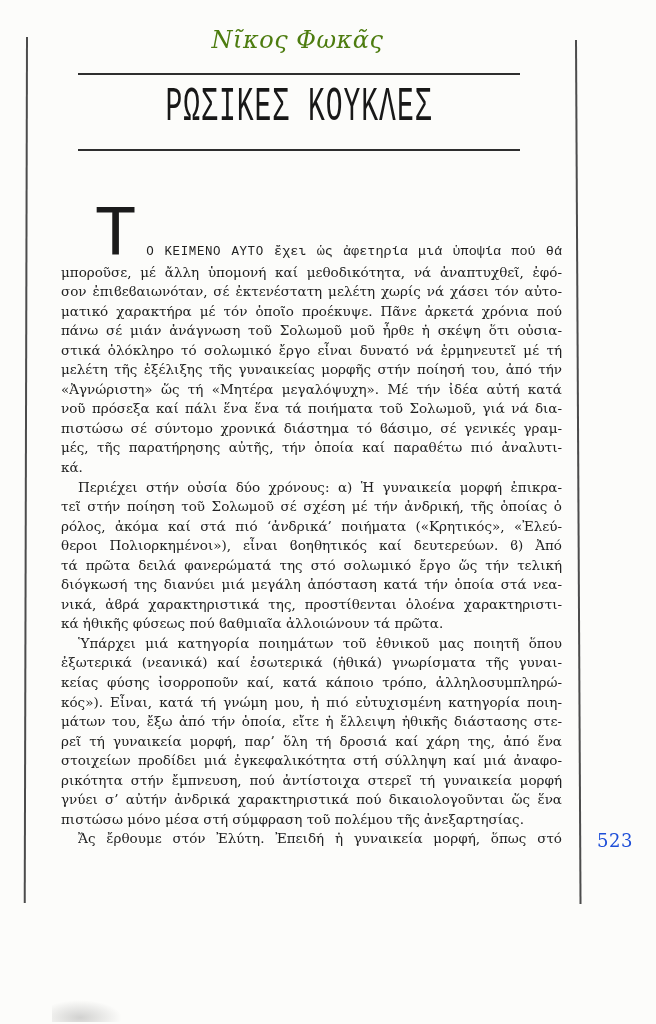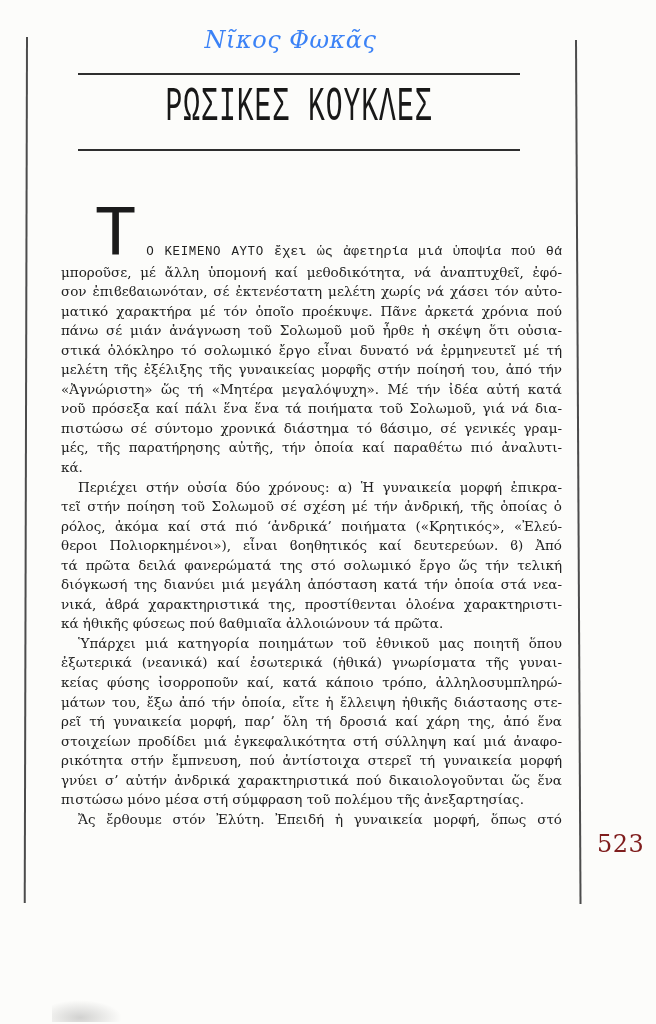--- a/index.html
+++ b/index.html
@@ -6,22 +6,22 @@
   .page{
     position:relative; width:656px; height:1024px;
     background:#fcfcfa; overflow:hidden;
     font-family:"DejaVu Serif","Liberation Serif",serif;
     color:#1f1f1f;
   }
   .vline{position:absolute; width:1.6px; background:#4c4c4c;}
   .vline.left{left:26px; top:37px; height:866px; transform:rotate(.15deg); transform-origin:top center;}
   .vline.right{left:575px; top:40px; height:864px; transform:rotate(-.3deg); transform-origin:top center;}
   .author{
-    position:absolute; left:15px; top:26px; width:551px;
-    text-align:center; font-style:italic; font-size:24px; color:#3b82f6;
+    position:absolute; left:22px; top:26px; width:551px;
+    text-align:center; font-style:italic; font-size:24px; color:#4d7c0f;
     letter-spacing:.5px;
   }
   .hrule{position:absolute; left:78px; width:442px; height:2px; background:#2e2e2e;}
   .r1{top:73px;} .r2{top:149px;}
   .title{
     position:absolute; left:78px; top:88px; width:442px; height:48px;
     line-height:48px; text-align:center;font-family:Liberation Mono, monospace;
   }
   .title-text{
     display:inline-block; font-size:28px; letter-spacing:1px; color:#181818;
@@ -35,21 +35,21 @@
   .line{white-space:nowrap; text-align:left;}
   .line.j{white-space:normal; text-align:justify; text-align-last:justify;}
   .line.ind{padding-left:17px;}
   .line.lead{padding-left:33px;font-family:Liberation Mono, monospace;}
   .dropcap{
     font-size:72px; line-height:0; vertical-align:baseline;
     margin-right:9px; color:#1b1b1b;
   }
   .leadcaps{font-size:12.5px; letter-spacing:.6px;}
   .pagenum{
-    position:absolute; left:597px; top:830px; font-size:24px; color:#7f1d1d;
+    position:absolute; left:597px; top:830px; font-size:18px; color:#1d4ed8;
     letter-spacing:.5px;
   }
   .smudge{
     position:absolute; left:52px; top:1000px; width:70px; height:22px;
     background:radial-gradient(ellipse at 40% 80%, rgba(110,110,110,.30), rgba(110,110,110,0) 70%);
   }
 </style>
 </head>
 <body>
 
@@ -87,20 +87,21 @@
         <div class="line j">θεροι Πολιορκημένοι»), εἶναι ϐοηθητικός καί δευτερεύων. ϐ) Ἀπό</div>
         <div class="line j">τά πρῶτα δειλά φανερώματά της στό σολωμικό ἔργο ὥς τήν τελική</div>
         <div class="line j">διόγκωσή της διανύει μιά μεγάλη ἀπόσταση κατά τήν ὁποία στά νεα-</div>
         <div class="line j">νικά, ἁϐρά χαρακτηριστικά της, προστίθενται ὁλοένα χαρακτηριστι-</div>
         <div class="line">κά ἠθικῆς φύσεως πού ϐαθμιαῖα ἀλλοιώνουν τά πρῶτα.</div>
       </div>
     <div>
         <div class="line j ind">Ὑπάρχει μιά κατηγορία ποιημάτων τοῦ ἐθνικοῦ μας ποιητῆ ὅπου</div>
         <div class="line j">ἐξωτερικά (νεανικά) καί ἐσωτερικά (ἠθικά) γνωρίσματα τῆς γυναι-</div>
         <div class="line j">κείας φύσης ἰσορροποῦν καί, κατά κάποιο τρόπο, ἀλληλοσυμπληρώ-</div>
+        <div class="line j">κός»). Εἶναι, κατά τή γνώμη μου, ἡ πιό εὐτυχισμένη κατηγορία ποιη-</div>
         <div class="line j">μάτων του, ἔξω ἀπό τήν ὁποία, εἴτε ἡ ἔλλειψη ἠθικῆς διάστασης στε-</div>
         <div class="line j">ρεῖ τή γυναικεία μορφή, παρ’ ὅλη τή δροσιά καί χάρη της, ἀπό ἕνα</div>
         <div class="line j">στοιχείων προδίδει μιά ἐγκεφαλικότητα στή σύλληψη καί μιά ἀναφο-</div>
         <div class="line j">ρικότητα στήν ἔμπνευση, πού ἀντίστοιχα στερεῖ τή γυναικεία μορφή</div>
         <div class="line j">γνύει σ’ αὐτήν ἀνδρικά χαρακτηριστικά πού δικαιολογοῦνται ὥς ἕνα</div>
         <div class="line">πιστώσω μόνο μέσα στή σύμφραση τοῦ πολέμου τῆς ἀνεξαρτησίας.</div>
       </div>
     <div>
         <div class="line j ind">Ἄς ἔρθουμε στόν Ἐλύτη. Ἐπειδή ἡ γυναικεία μορφή, ὅπως στό</div>
       </div>

